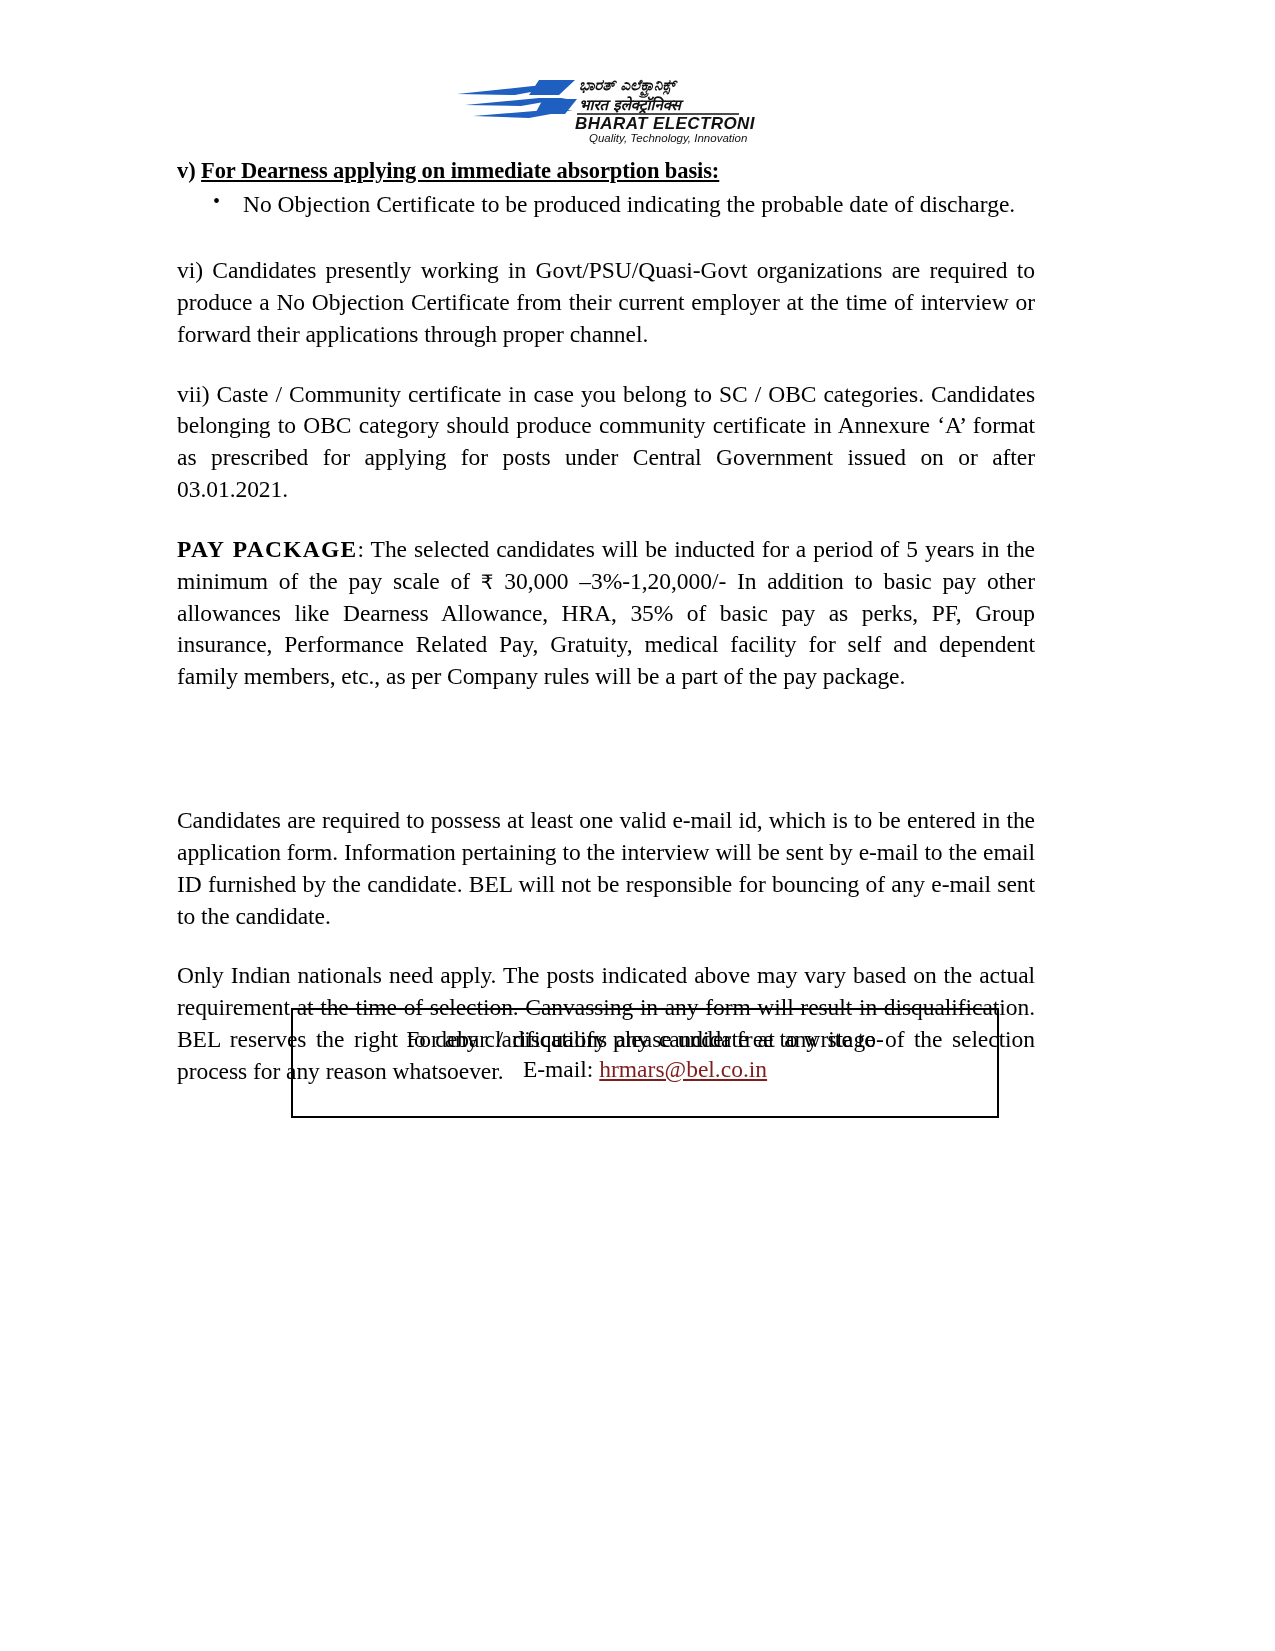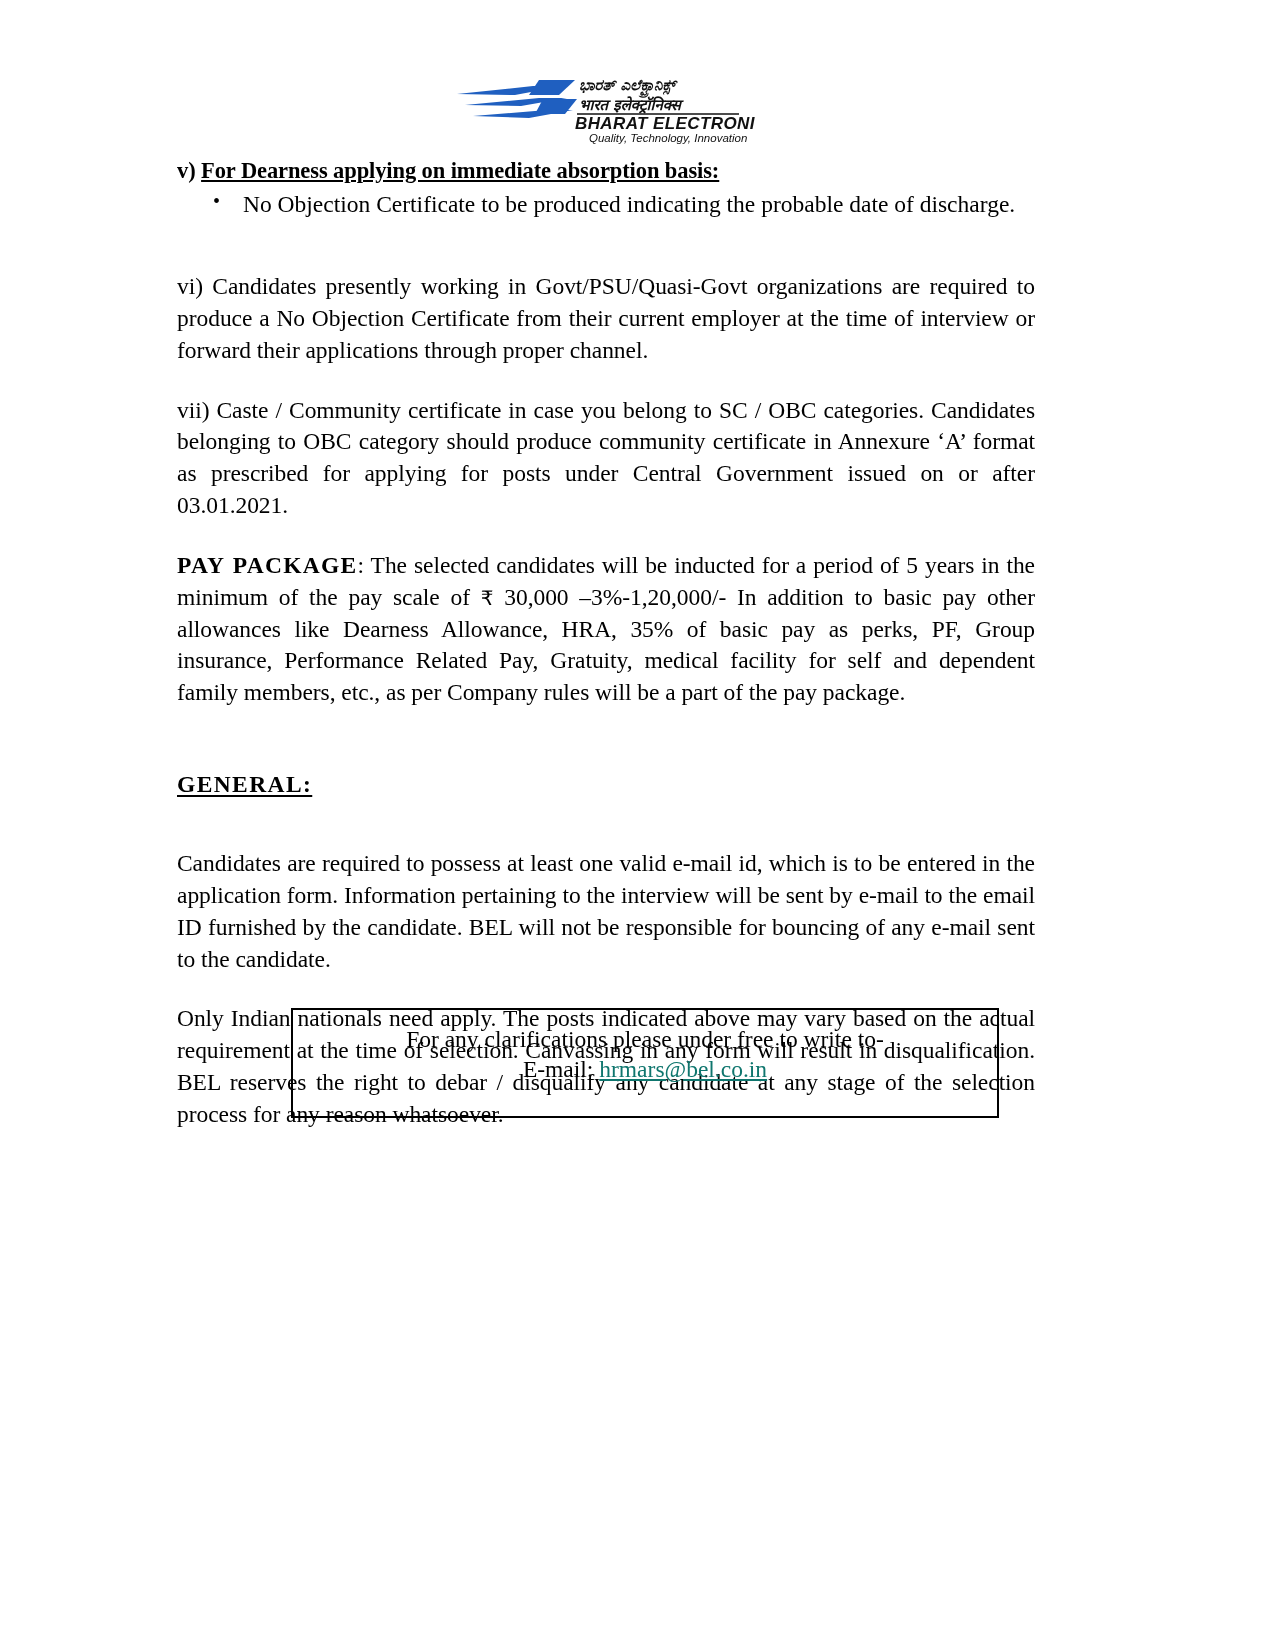--- a/index.html
+++ b/index.html
@@ -51,21 +51,21 @@
   .heading-uline .num {
     text-decoration: none;
     font-weight: bold;
   }
   .heading-uline .ul {
     text-decoration: underline;
     text-underline-offset: 2px;
   }
 
   ul.bullets {
-    margin: 4px 0 16px 0;
+    margin: 4px 0 0 0;
     padding: 0 0 0 66px;
     list-style: none;
   }
   ul.bullets li {
     font-size: 23.5px;
     line-height: 1.3;
     position: relative;
     padding-left: 0;
   }
   ul.bullets li::before {
@@ -118,21 +118,21 @@
     box-sizing: border-box;
     text-align: center;
   }
   .contact-line {
     font-size: 23.5px;
     line-height: 1.28;
     margin: 0;
   }
   .contact-box .first { margin-top: 14px; }
   .email-link {
-    color: #0f766e;
+    color: #7f1d1d;
     text-decoration: underline;
     text-underline-offset: 2px;
   }
 </style>
 </head>
 <body>
 
 <div class="page">
 
   <div class="logo-wrap">
@@ -177,21 +177,20 @@
     <div class="sp-md"></div>
 
     <p class="para">vii) Caste / Community certificate in case you belong to SC / OBC categories. Candidates belonging to OBC category should produce community certificate in Annexure ‘A’ format as prescribed for applying for posts under Central Government issued on or after 03.01.2021.</p>
 
     <div class="sp-md"></div>
 
     <p class="para"><span class="inline-head">PAY PACKAGE</span><span>: The selected candidates will be inducted for a period of 5 years in the minimum of the pay scale of  </span><span class="rupee">₹</span><span> 30,000 –3%-1,20,000/-</span><span> In addition to basic pay other allowances like Dearness Allowance, HRA, 35% of basic pay as perks, PF, Group insurance, Performance Related Pay, Gratuity, medical facility for self and dependent family members, etc., as per Company rules will be a part of the pay package.</span></p>
 
     <div class="sp-xl"></div>
 
-    <div><span class="sect-head">GENERAL:</span></div>
 
     <div class="sp-xxl"></div>
 
     <p class="para">Candidates are required to possess at least one valid e-mail id, which is to be entered in the application form. Information pertaining to the interview will be sent by e-mail to the email ID furnished by the candidate. BEL will not be responsible for bouncing of any e-mail sent to the candidate.</p>
 
     <div class="sp-md"></div>
 
     <p class="para">Only Indian nationals need apply. The posts indicated above may vary based on the actual requirement at the time of selection. Canvassing in any form will result in disqualification. BEL reserves the right to debar / disqualify any candidate at any stage of the selection process for any reason whatsoever.</p>
   </div>
 

